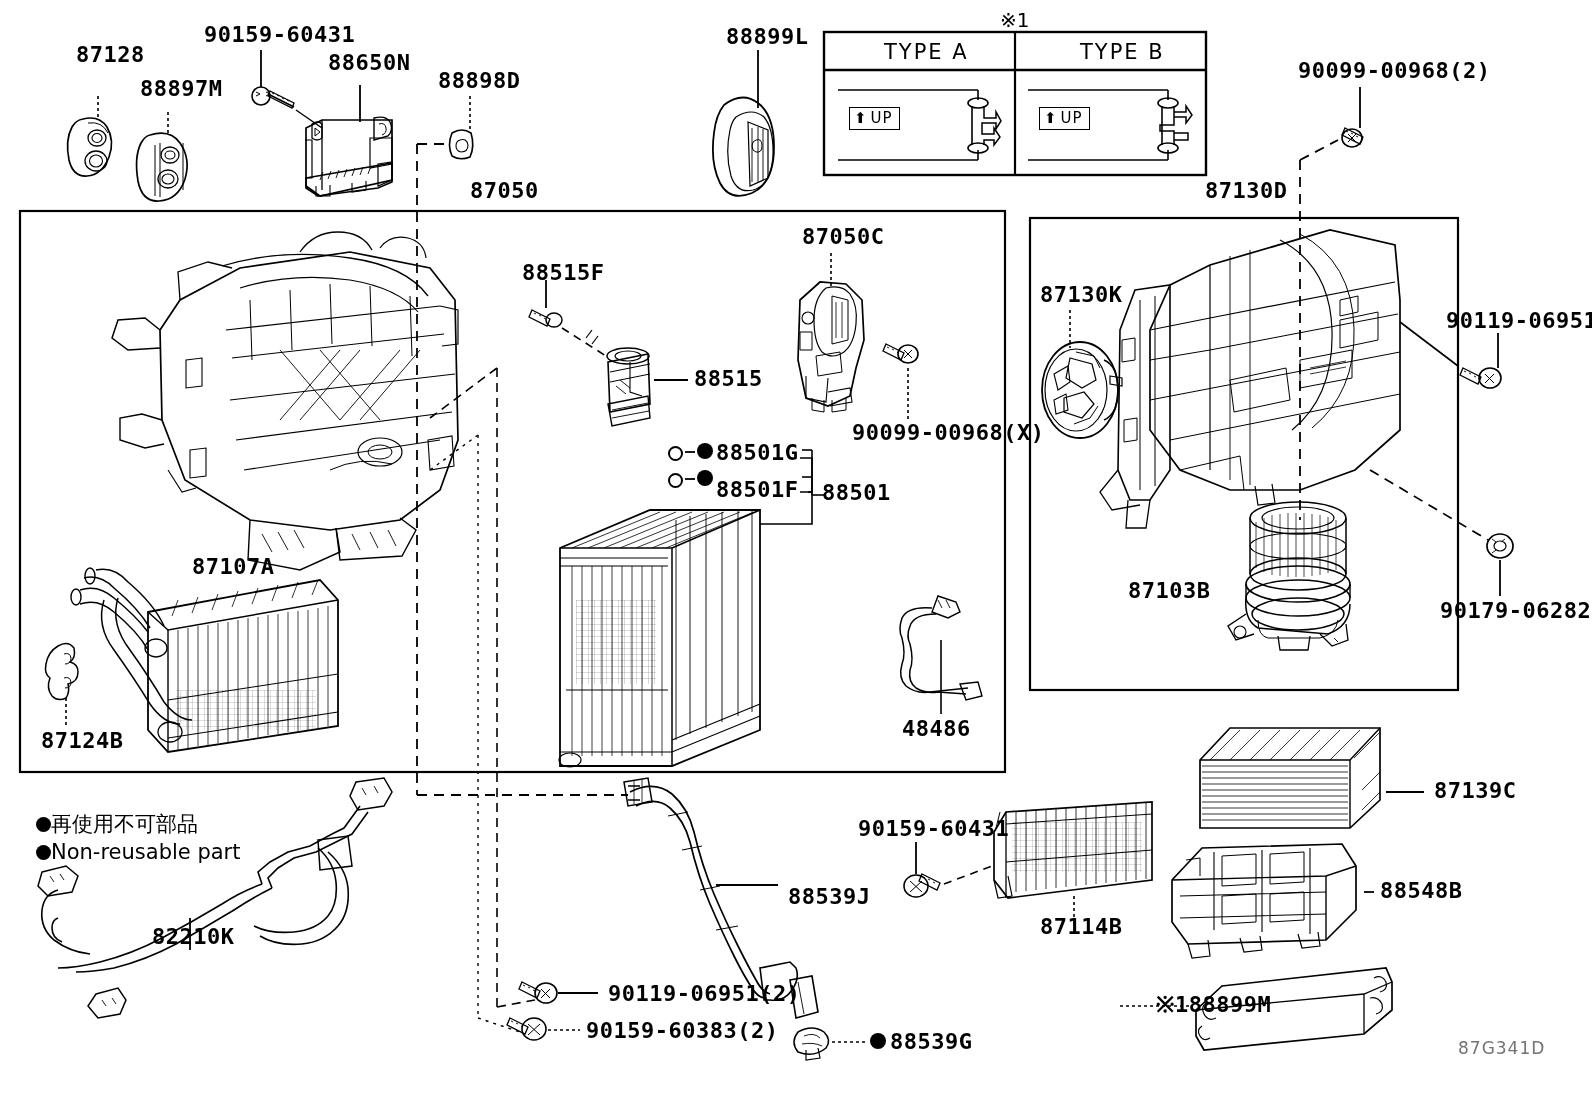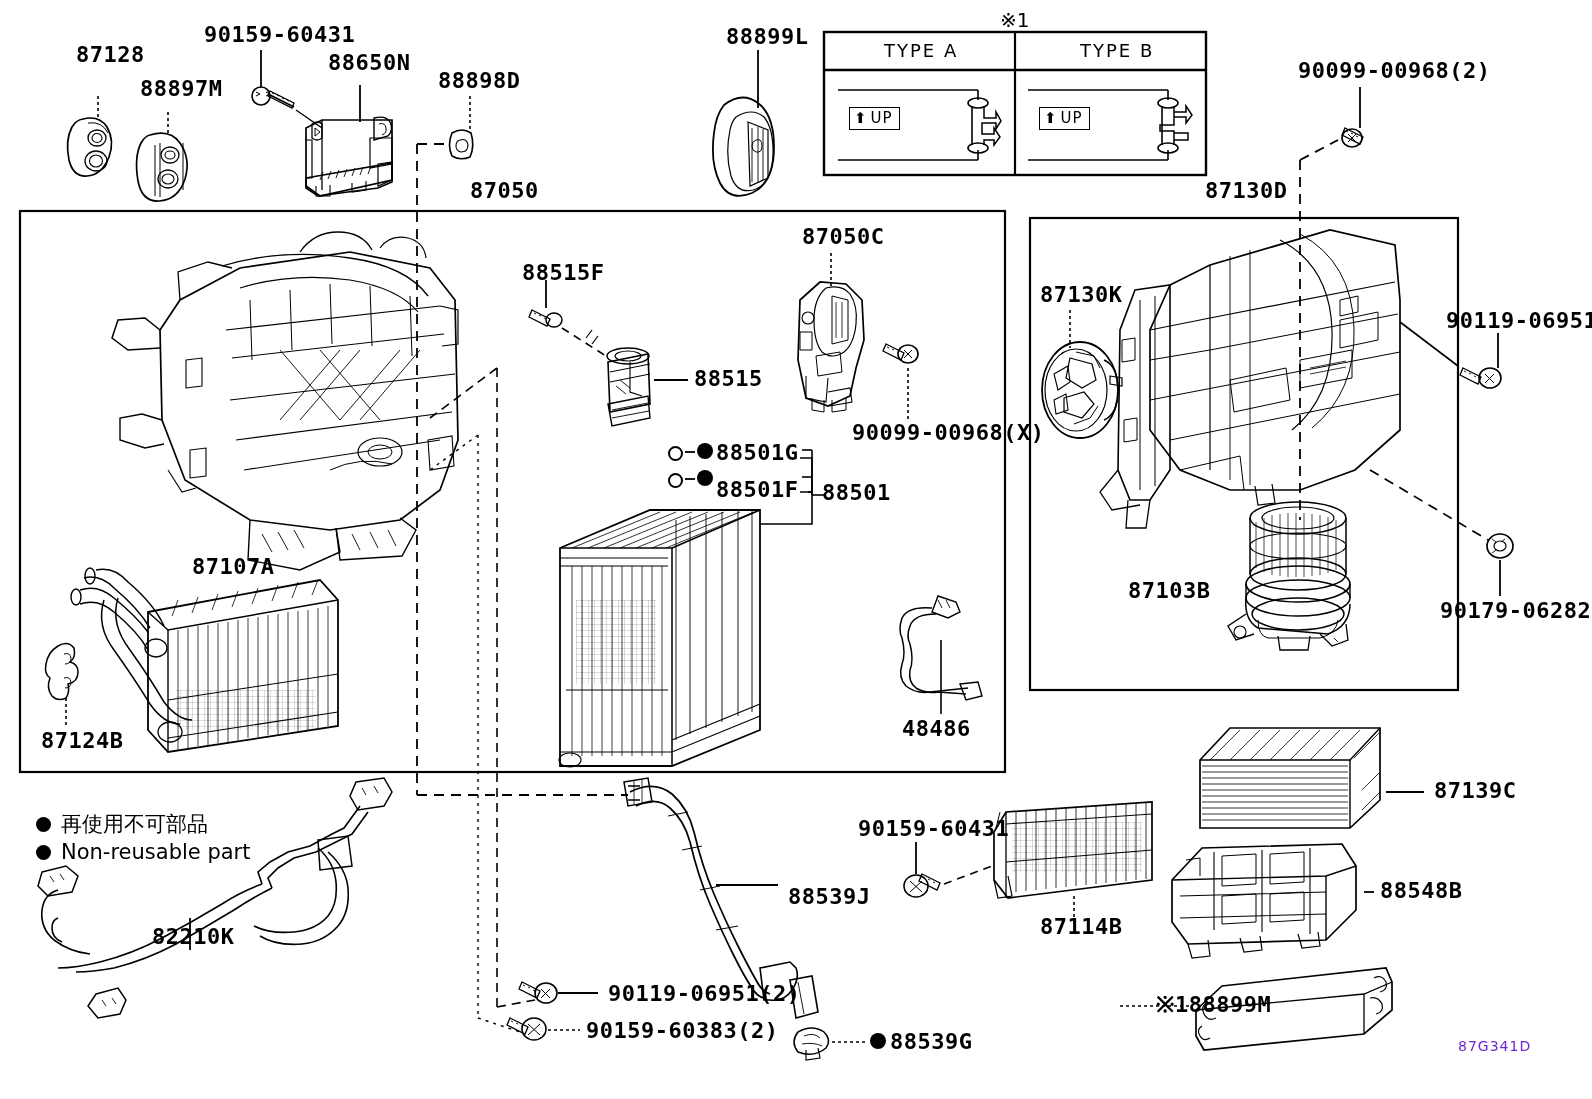--- a/index.html
+++ b/index.html
@@ -1,32 +1,32 @@
 <!DOCTYPE html>
 <html><head>
 <meta charset="utf-8">
 <style>
   html,body{margin:0;padding:0;background:#fff;}
   body{width:1592px;height:1099px;position:relative;overflow:hidden;
        font-family:"DejaVu Sans Mono","Liberation Mono",monospace;color:#000;}
   #stage{position:absolute;left:0;top:0;width:1592px;height:1099px;}
   .lbl{position:absolute;font-family:"DejaVu Sans Mono","Liberation Mono",monospace;
        font-weight:700;font-size:22px;letter-spacing:.5px;color:#000;white-space:nowrap;line-height:1;}
-  .legend-row{position:absolute;display:flex;align-items:center;gap:10px;white-space:nowrap;}
+  .legend-row{position:absolute;display:flex;align-items:center;white-space:nowrap;}
   .legend-dot{width:15px;height:15px;border-radius:50%;background:#000;display:inline-block;flex:none;}
   .legend-txt{font-family:"DejaVu Sans","Liberation Sans",sans-serif;font-size:21px;color:#000;}
   .tbl-txt{position:absolute;font-family:"DejaVu Sans","Liberation Sans",sans-serif;
-           font-size:18px;letter-spacing:2px;color:#000;white-space:nowrap;}
+           font-size:21px;letter-spacing:2px;color:#000;white-space:nowrap;}
   .uptag{position:absolute;border:1px solid #000;padding:1px 6px 2px 4px;
          font-family:"DejaVu Sans","Liberation Sans",sans-serif;font-size:15px;
          letter-spacing:1px;display:flex;align-items:center;gap:3px;background:#fff;}
   .bullet{position:absolute;width:16px;height:16px;border-radius:50%;background:#000;}
   .ring{position:absolute;width:11px;height:11px;border-radius:50%;border:2px solid #000;background:#fff;}
   .code{position:absolute;font-family:"DejaVu Sans","Liberation Sans",sans-serif;
-        font-size:14px;letter-spacing:1px;color:#6d28d9;}
+        font-size:17px;letter-spacing:1px;color:#737373;}
   svg{position:absolute;left:0;top:0;overflow:visible;}
   .ln{stroke:#000;fill:none;}
 </style>
 </head>
 <body>
 
 <div id="stage">
 
   <svg width="1592" height="1099">
     <defs>

